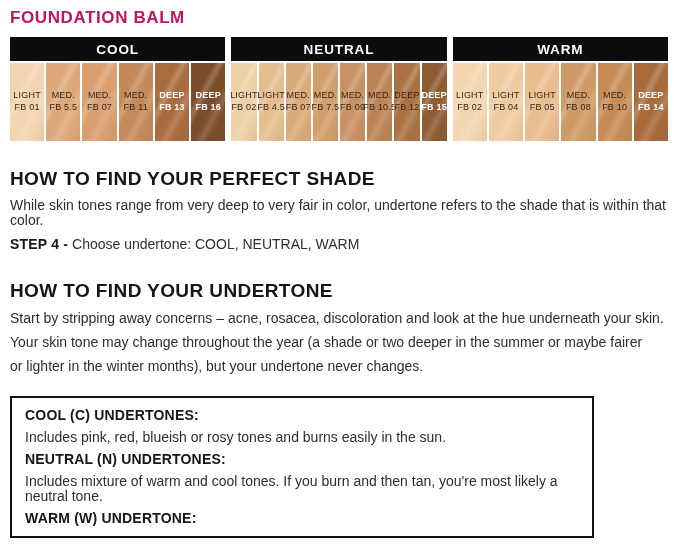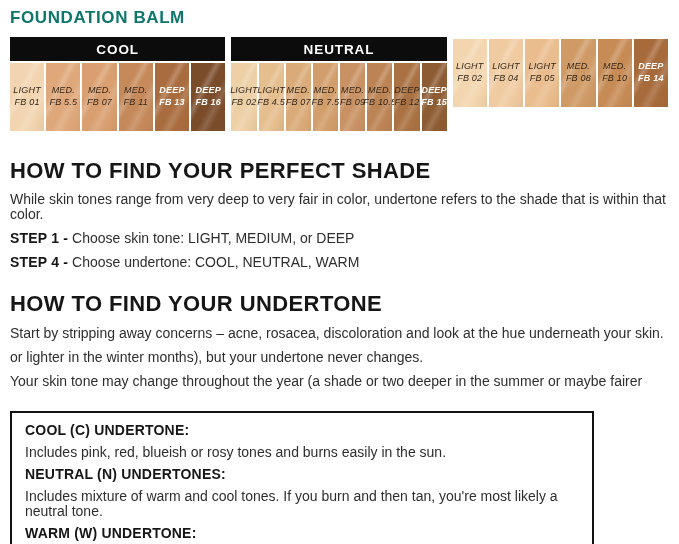--- a/index.html
+++ b/index.html
@@ -4,47 +4,47 @@
 <style>
   html,body{margin:0;padding:0;}
   body{
     width:679px;height:544px;background:#ffffff;overflow:hidden;
     font-family:"Liberation Sans",sans-serif;
     -webkit-font-smoothing:antialiased;
   }
   .page{padding:8px 11px 0 10px;box-sizing:border-box;}
 
   
-  .title{font-size:17px;font-weight:700;letter-spacing:.6px;color:#0f766e;margin:0 0 9px 0;}
+  .title{font-size:17px;font-weight:700;letter-spacing:.6px;color:#be185d;margin:0 0 9px 0;}
 
   
   .groups{display:flex;gap:6px;}
   .group{flex:1;min-width:0;}
   .bar{
     background:#0c0c0c;color:#fff;height:24px;
     display:flex;align-items:center;justify-content:center;
     font-size:13.5px;font-weight:700;letter-spacing:.9px;
   }
-  .row{display:flex;gap:2px;margin-top:2px;height:68px;font-style:italic;}
+  .row{display:flex;gap:2px;margin-top:2px;height:78px;}
   .swatch{
     flex:1;min-width:0;position:relative;
     display:flex;align-items:center;justify-content:center;
     background-image:
       linear-gradient(118deg,
         rgba(255,255,255,0) 30%, rgba(255,255,255,.22) 38%, rgba(255,255,255,0) 46%,
         rgba(255,255,255,0) 58%, rgba(255,255,255,.15) 68%, rgba(255,255,255,0) 78%),
       linear-gradient(296deg, rgba(120,70,30,.10) 0%, rgba(120,70,30,0) 22%);
   }
   .label{text-align:center;font-size:9px;line-height:1.3;letter-spacing:.2px;color:#33261a;white-space:nowrap;}
   .swatch.deep .label{color:#ffffff;font-weight:700;}
 
   
-  h2{font-size:22px;font-weight:700;letter-spacing:.4px;color:#161616;margin:0;}
+  h2{font-size:19px;font-weight:700;letter-spacing:.4px;color:#161616;margin:0;}
   .h-shade{margin-top:27px;}
-  .h-undertone{margin-top:21px;}
+  .h-undertone{margin-top:28px;}
   p{margin:0;font-size:14px;line-height:15px;color:#2e2e2e;}
   .intro{margin-top:8px;}
   .step{margin-top:9px;}
   .step b{color:#161616;letter-spacing:.2px;}
   .line{margin-top:9px;}
 
   
   .box{
     width:584px;box-sizing:border-box;margin-top:22px;
     border:2px solid #111;padding:3px 13px 10px 13px;background:#fff;
@@ -148,20 +148,21 @@
           </div>
           <div class="swatch deep" style="background-color: rgb(141, 92, 51);">
             <div class="label">
               <div class="tone">DEEP</div>
               <div class="code">FB 15</div>
             </div>
           </div>
         </div>
       </div>
       <div class="group">
+        <div class="bar">WARM</div>
         <div class="row">
           <div class="swatch" style="background-color: rgb(243, 214, 175);">
             <div class="label">
               <div class="tone">LIGHT</div>
               <div class="code">FB 02</div>
             </div>
           </div>
           <div class="swatch" style="background-color: rgb(240, 203, 162);">
             <div class="label">
               <div class="tone">LIGHT</div>
@@ -192,32 +193,31 @@
               <div class="code">FB 14</div>
             </div>
           </div>
         </div>
       </div>
     </div>
 
   <section>
     <h2 class="h-shade">HOW TO FIND YOUR PERFECT SHADE</h2>
     <p class="intro">While skin tones range from very deep to very fair in color, undertone refers to the shade that is within that color.</p>
-    <p class="step"><b>STEP 1 -</b> <span>Choose skin tone: LIGHT, MEDIUM, or DEEP</span></p>
     <p class="step"><b>STEP 4 -</b> <span>Choose undertone: COOL, NEUTRAL, WARM</span></p>
   </section>
 
   <section>
     <h2 class="h-undertone">HOW TO FIND YOUR UNDERTONE</h2>
     <p class="line">Start by stripping away concerns – acne, rosacea, discoloration and look at the hue underneath your skin.</p>
+    <p class="line">Your skin tone may change throughout the year (a shade or two deeper in the summer or maybe fairer</p>
     <p class="line">or lighter in the winter months), but your undertone never changes.</p>
-    <p class="line">Your skin tone may change throughout the year (a shade or two deeper in the summer or maybe fairer</p>
   </section>
 
   <div class="box" id="undertone-box">
-      <p class="box-title">COOL (C) UNDERTONE:</p>
+      <p class="box-title">COOL (C) UNDERTONES:</p>
       <p class="box-desc">Includes pink, red, blueish or rosy tones and burns easily in the sun.</p>
       <p class="box-title">NEUTRAL (N) UNDERTONES:</p>
       <p class="box-desc">Includes mixture of warm and cool tones. If you burn and then tan, you're most likely a neutral tone.</p>
       <p class="box-title">WARM (W) UNDERTONE:</p>
     </div>
 
 </div>
 
 </body></html>

